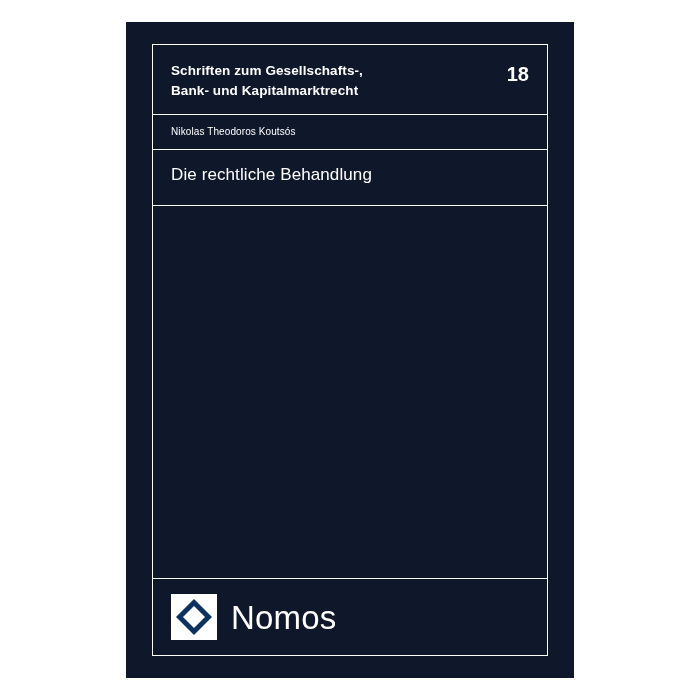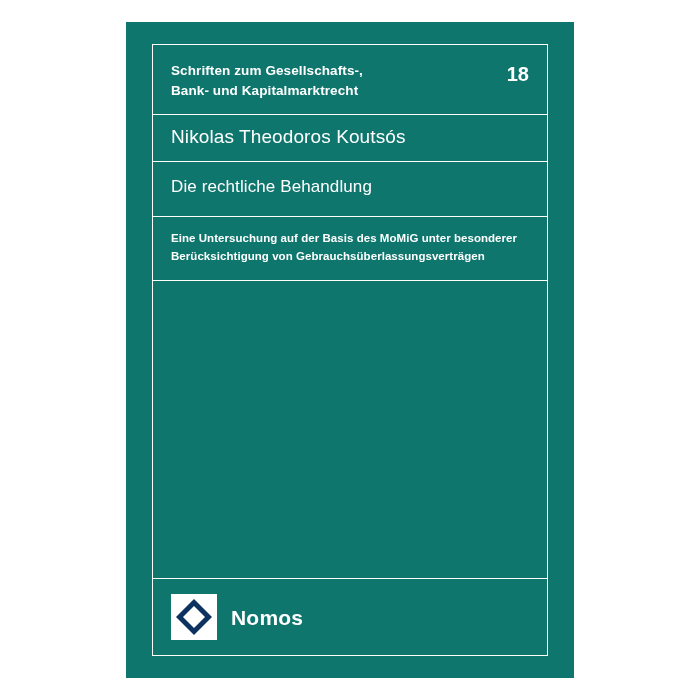--- a/index.html
+++ b/index.html
@@ -21,21 +21,21 @@
     background: #ffffff;
   }
 
   
   .cover {
     position: absolute;
     left: 126px;
     top: 22px;
     width: 448px;
     height: 656px;
-    background: #0f766e;
+    background: #0f172a;
     box-sizing: border-box;
   }
 
   
   .frame {
     position: absolute;
     left: 26px;
     top: 22px;
     right: 26px;
     bottom: 22px;
@@ -75,21 +75,21 @@
     padding-left: 12px;
     padding-top: 2px;
   }
 
   
   .author-band {
     padding: 10px 18px 11px 18px;
   }
   .author-name {
     color: #ffffff;
-    font-size: 19px;
+    font-size: 10px;
     font-weight: normal;
     line-height: 1.3;
     letter-spacing: 0.1px;
   }
 
   
   .title-band {
     padding: 14px 18px 18px 18px;
   }
   .book-title {
@@ -129,22 +129,22 @@
   }
   .logo-mark {
     width: 46px;
     height: 46px;
     flex: 0 0 auto;
     position: relative;
     margin-right: 14px;
   }
   .logo-wordmark {
     color: #ffffff;
-    font-size: 21px;
-    font-weight: bold;
+    font-size: 33px;
+    font-weight: normal;
     letter-spacing: 0.2px;
     line-height: 1;
     text-align: right;
   }
 </style>
 </head>
 <body>
 
 <div id="page">
 
@@ -162,26 +162,20 @@
       <div class="band author-band">
         <div class="author-name">Nikolas Theodoros Koutsós</div>
       </div>
 
       <div class="band title-band">
         <div class="book-title">
           <span class="tline">Die rechtliche Behandlung</span>
         </div>
       </div>
 
-      <div class="band subtitle-band">
-        <div class="book-subtitle">
-          <span class="sline">Eine Untersuchung auf der Basis des MoMiG unter besonderer</span>
-          <span class="sline">Berücksichtigung von Gebrauchsüberlassungsverträgen</span>
-        </div>
-      </div>
 
       <div class="filler"></div>
 
       <div class="logo-band">
         <div class="logo-mark">
           <svg width="46" height="46" viewBox="0 0 46 46" aria-hidden="true">
             <rect x="0" y="0" width="46" height="46" fill="#ffffff"></rect>
             <polygon points="23,5 41,23 23,41 5,23" fill="#0e3260"></polygon>
             <polygon points="23,12 34,23 23,34 12,23" fill="#ffffff"></polygon>
           </svg>

